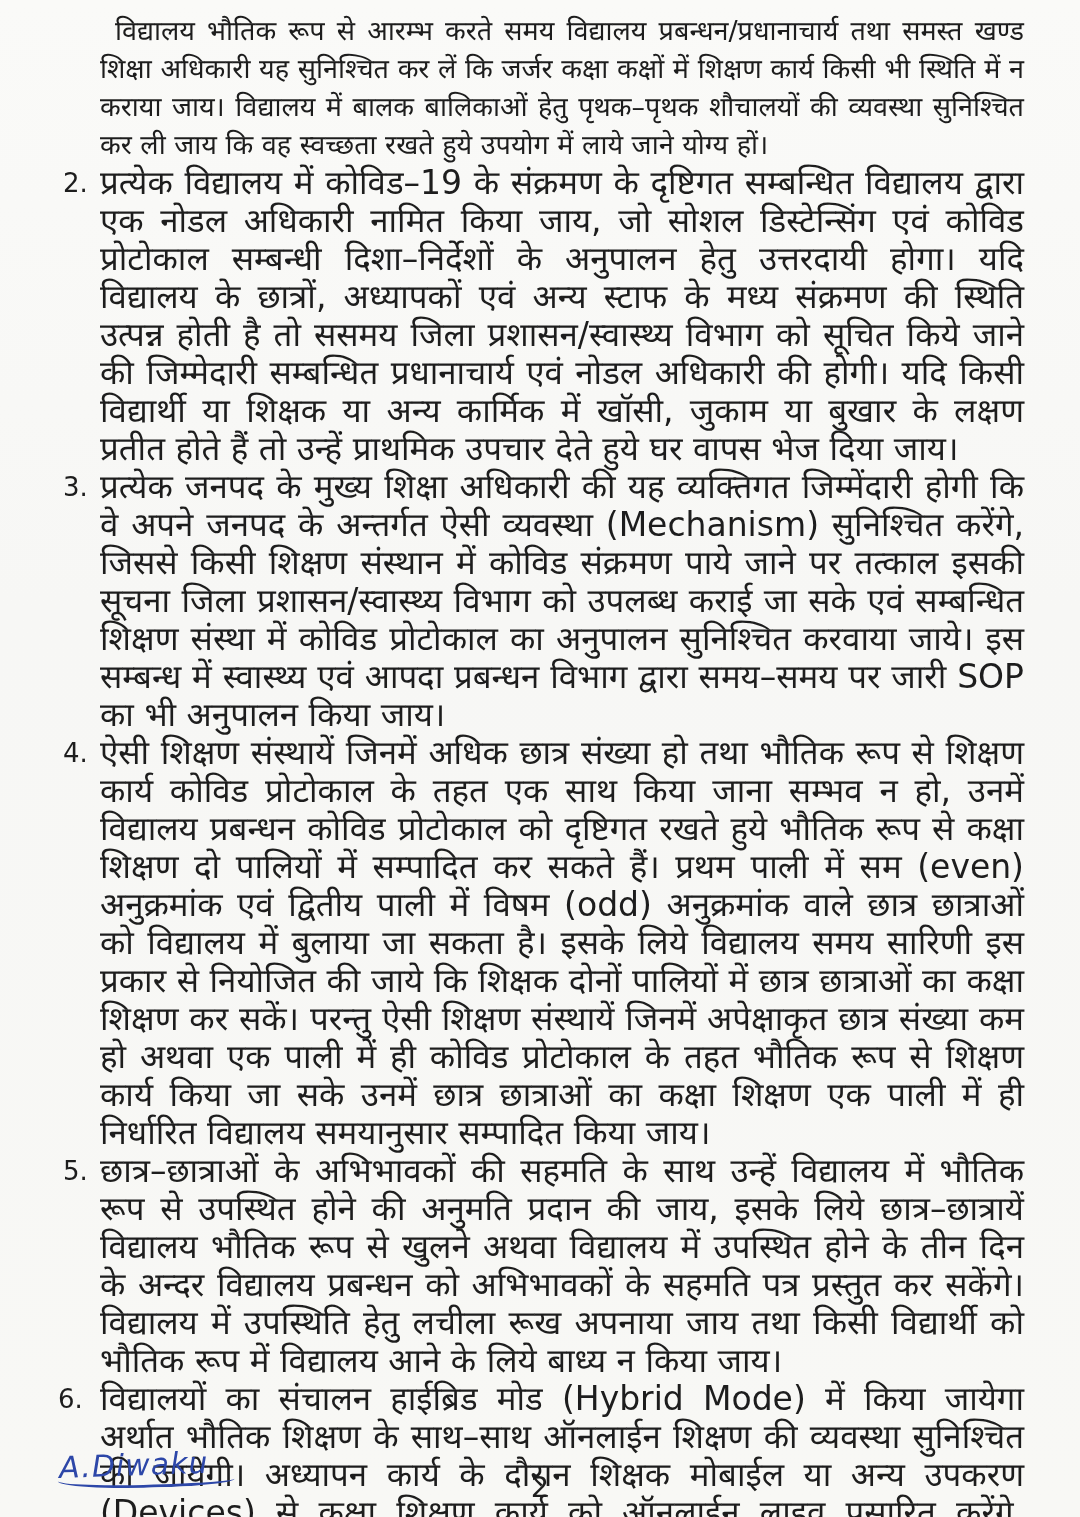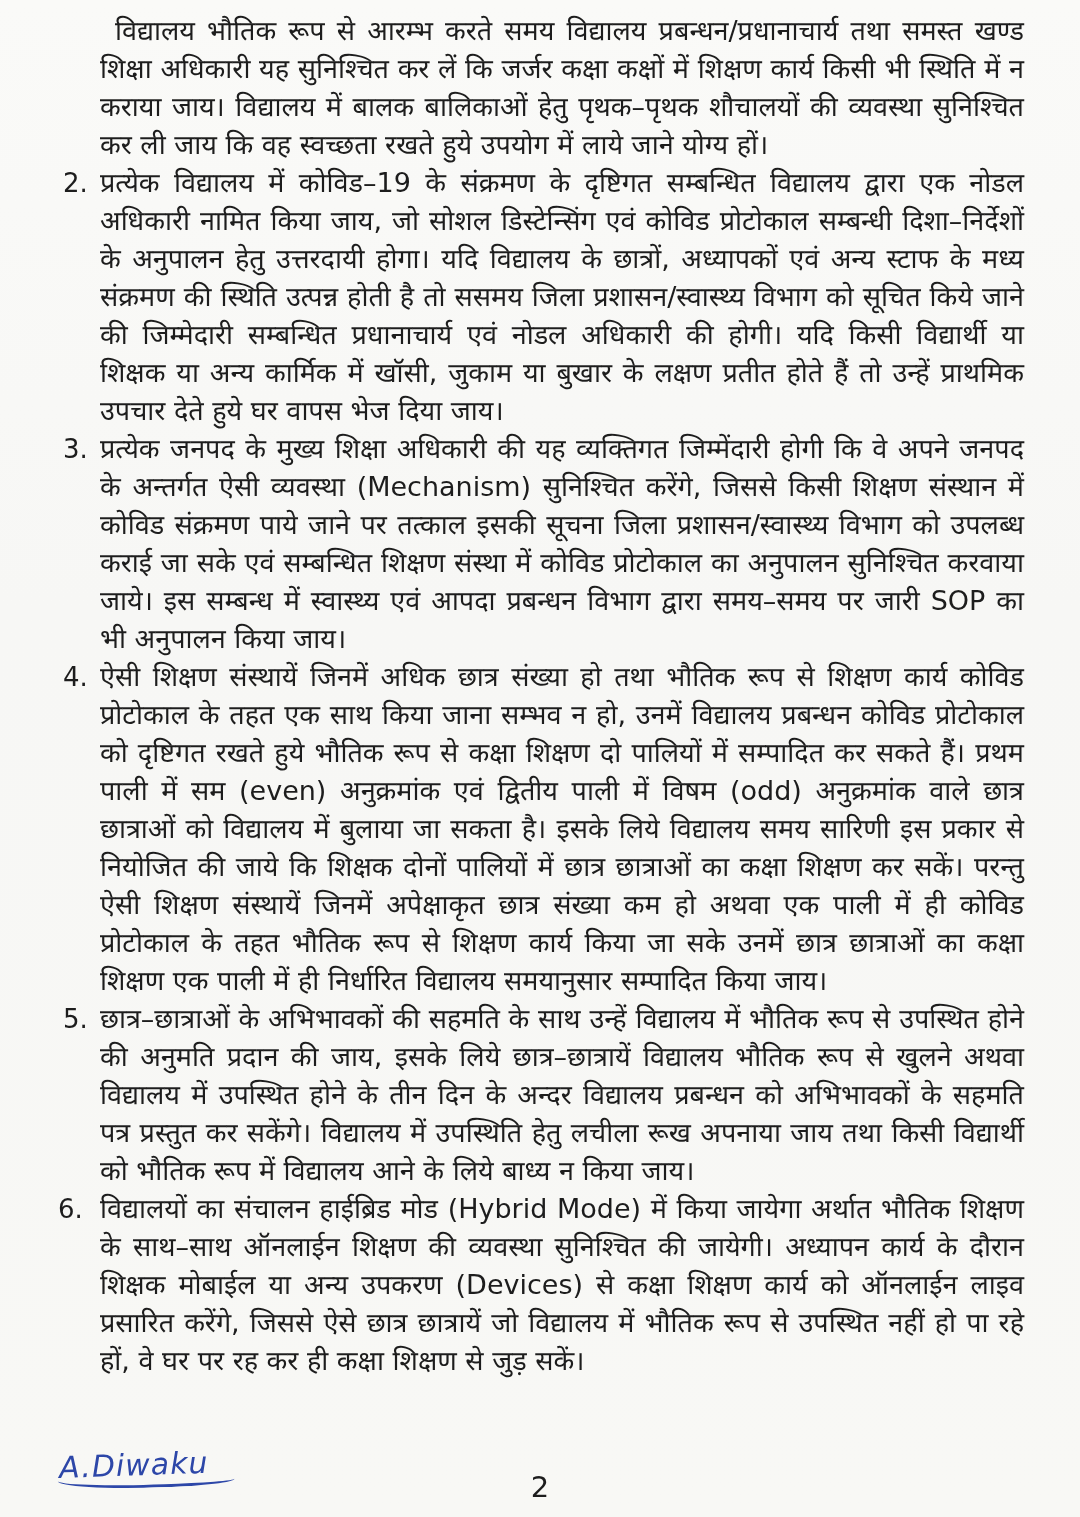--- a/index.html
+++ b/index.html
@@ -44,21 +44,21 @@
     font-size: 26px;
     line-height: 38px;
   }
   .item-6 .num {
     padding-left: 0px;
   }
   .txt {
     flex: 1;
     text-align: justify;
     text-justify: inter-word;
-    font-size: 27px;
+    font-size: 33px;
     line-height: 38px;
   }
   .signature {
     position: absolute;
     left: 58px;
     bottom: 26px;
     display: inline-block;
     color: var(--signature-ink, #2d47a8);
     font-size: 30px;
     font-style: italic;

